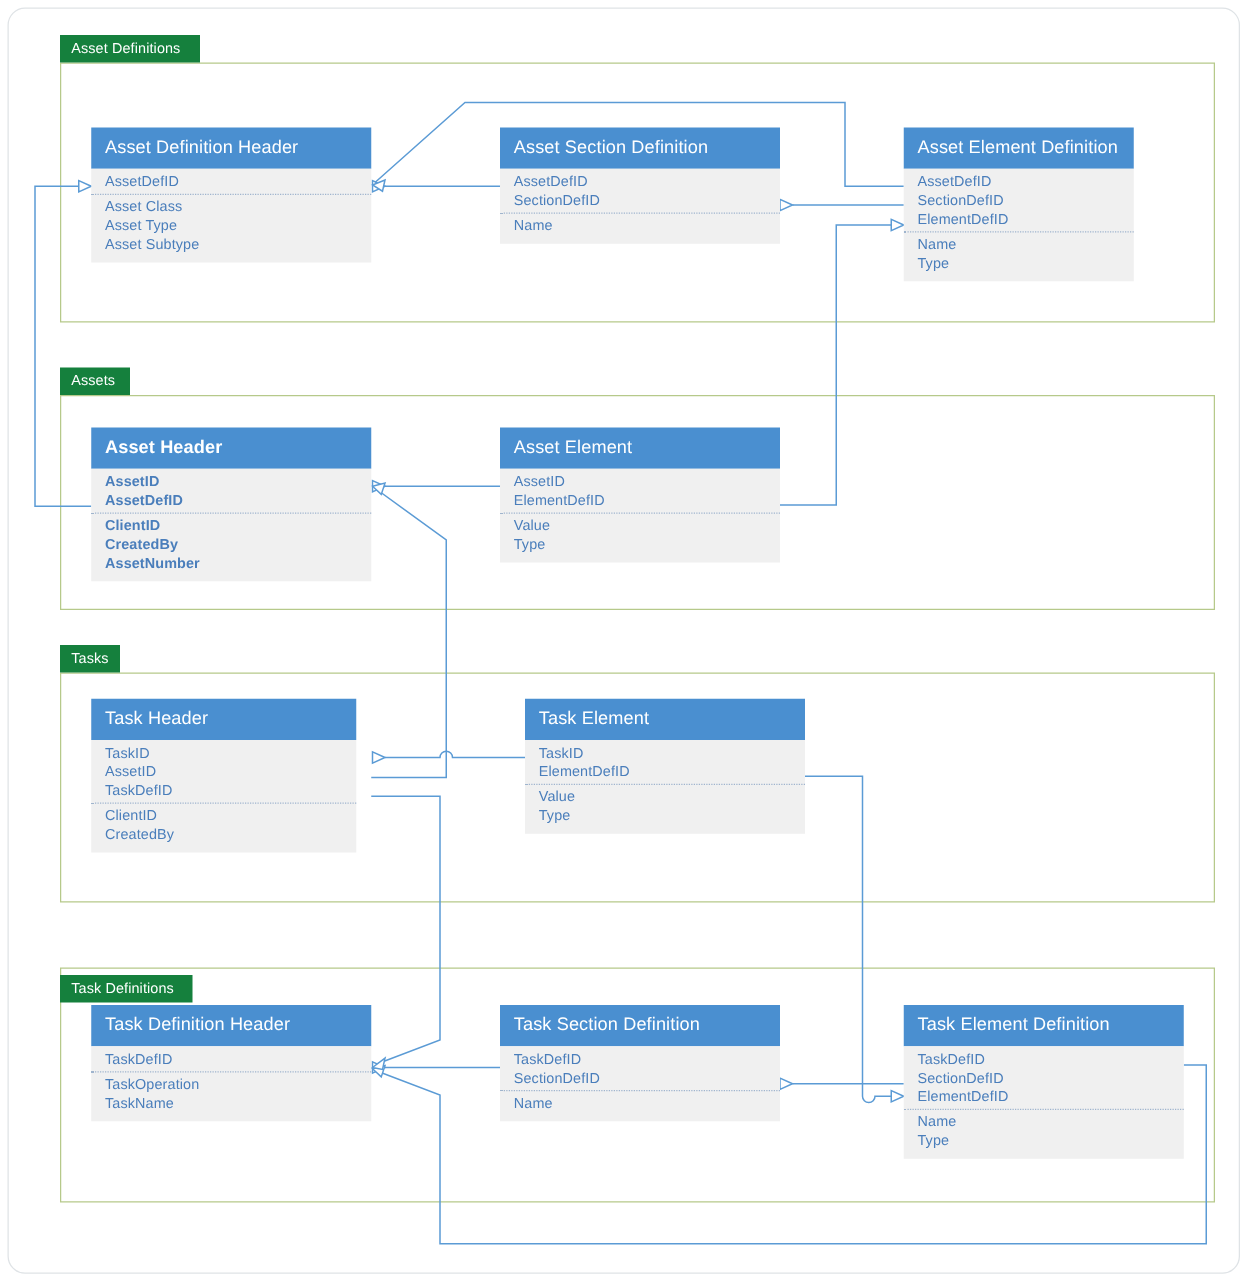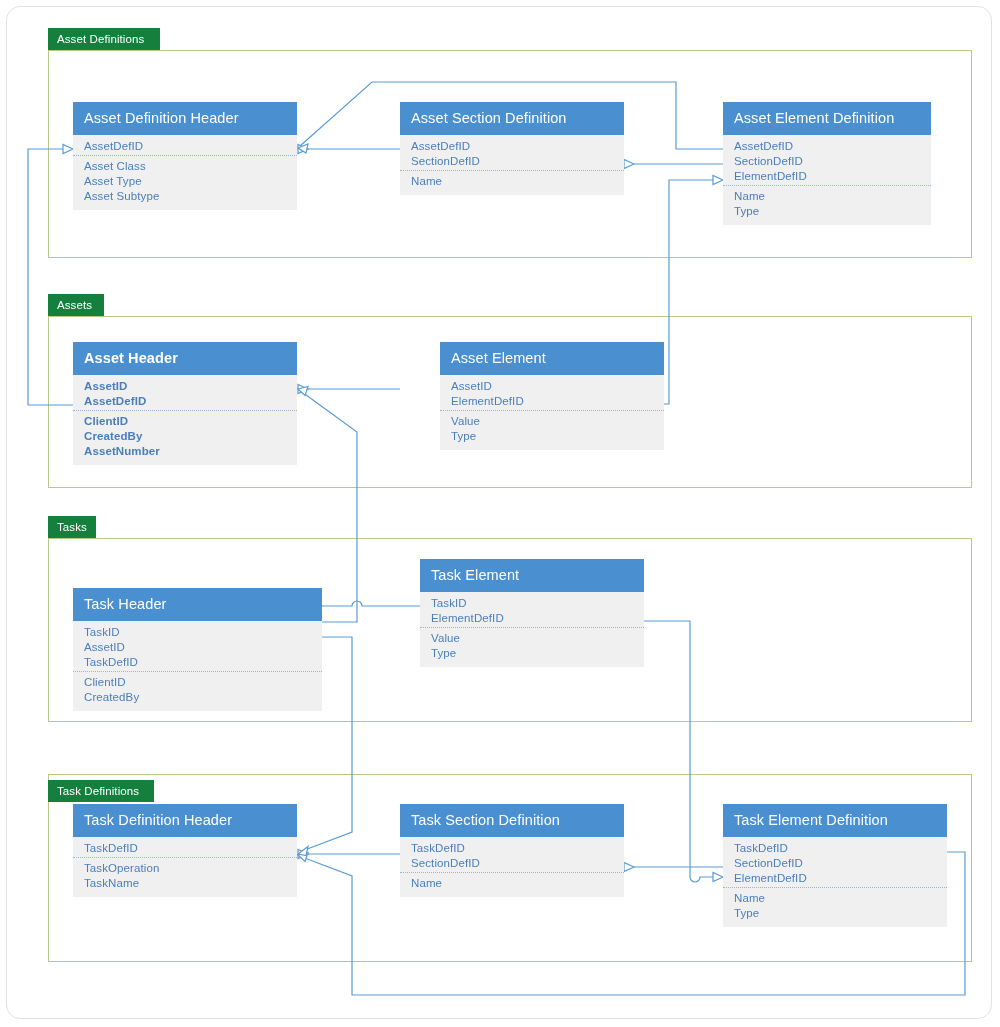--- a/index.html
+++ b/index.html
@@ -121,21 +121,21 @@
 
   <div class="entity" style="left:400px;top:102px;width:224px;">
     <div class="entity-head">Asset Section Definition</div>
     <div class="entity-body">
       <div class="attr">AssetDefID</div>
       <div class="attr sep">SectionDefID</div>
       <div class="attr">Name</div>
     </div>
   </div>
 
-  <div class="entity" style="left:723px;top:102px;width:208px;">
+  <div class="entity" style="left:723px;top:102px;width:184px;">
     <div class="entity-head">Asset Element Definition</div>
     <div class="entity-body">
       <div class="attr">AssetDefID</div>
       <div class="attr">SectionDefID</div>
       <div class="attr sep">ElementDefID</div>
       <div class="attr">Name</div>
       <div class="attr">Type</div>
     </div>
   </div>
 
@@ -143,31 +143,31 @@
     <div class="entity-head">Asset Header</div>
     <div class="entity-body">
       <div class="attr">AssetID</div>
       <div class="attr sep">AssetDefID</div>
       <div class="attr">ClientID</div>
       <div class="attr">CreatedBy</div>
       <div class="attr">AssetNumber</div>
     </div>
   </div>
 
-  <div class="entity" style="left:400px;top:342px;width:224px;margin-left:40px;">
+  <div class="entity" style="left:400px;top:342px;width:224px;">
     <div class="entity-head">Asset Element</div>
     <div class="entity-body">
       <div class="attr">AssetID</div>
       <div class="attr sep">ElementDefID</div>
       <div class="attr">Value</div>
       <div class="attr">Type</div>
     </div>
   </div>
 
-  <div class="entity" style="left:73px;top:588px;width:249px;">
+  <div class="entity" style="left:73px;top:559px;width:212px;">
     <div class="entity-head">Task Header</div>
     <div class="entity-body">
       <div class="attr">TaskID</div>
       <div class="attr">AssetID</div>
       <div class="attr sep">TaskDefID</div>
       <div class="attr">ClientID</div>
       <div class="attr">CreatedBy</div>
     </div>
   </div>
 

